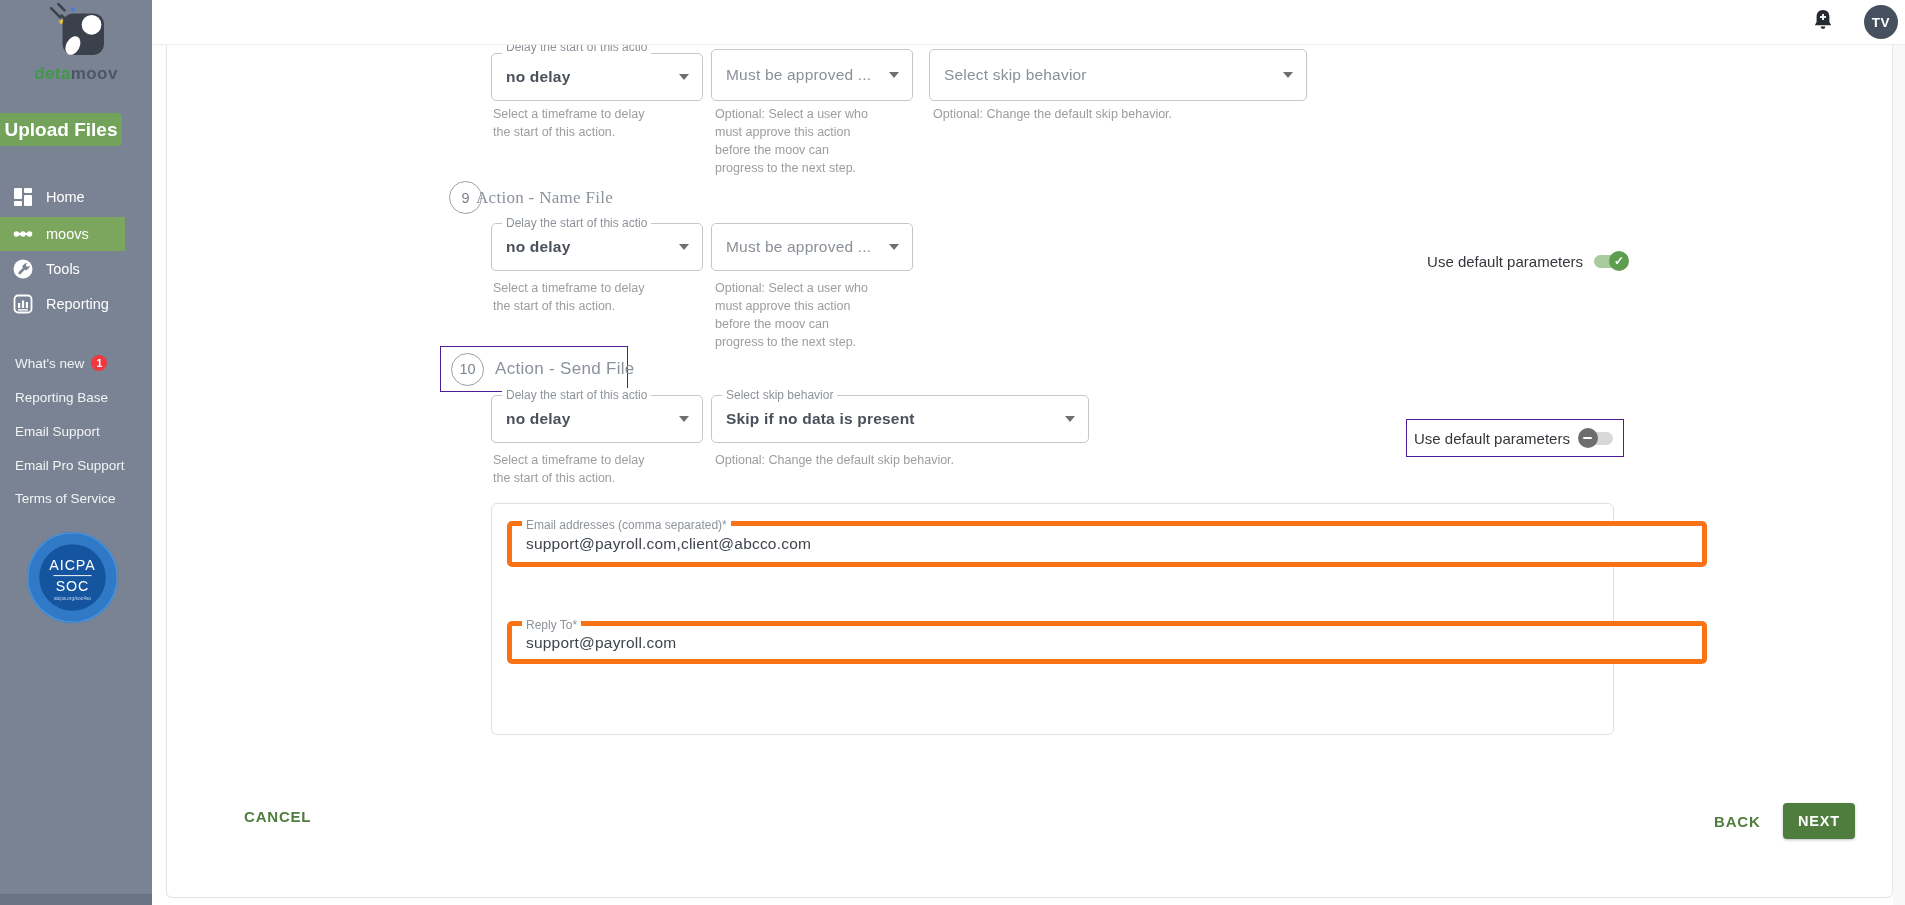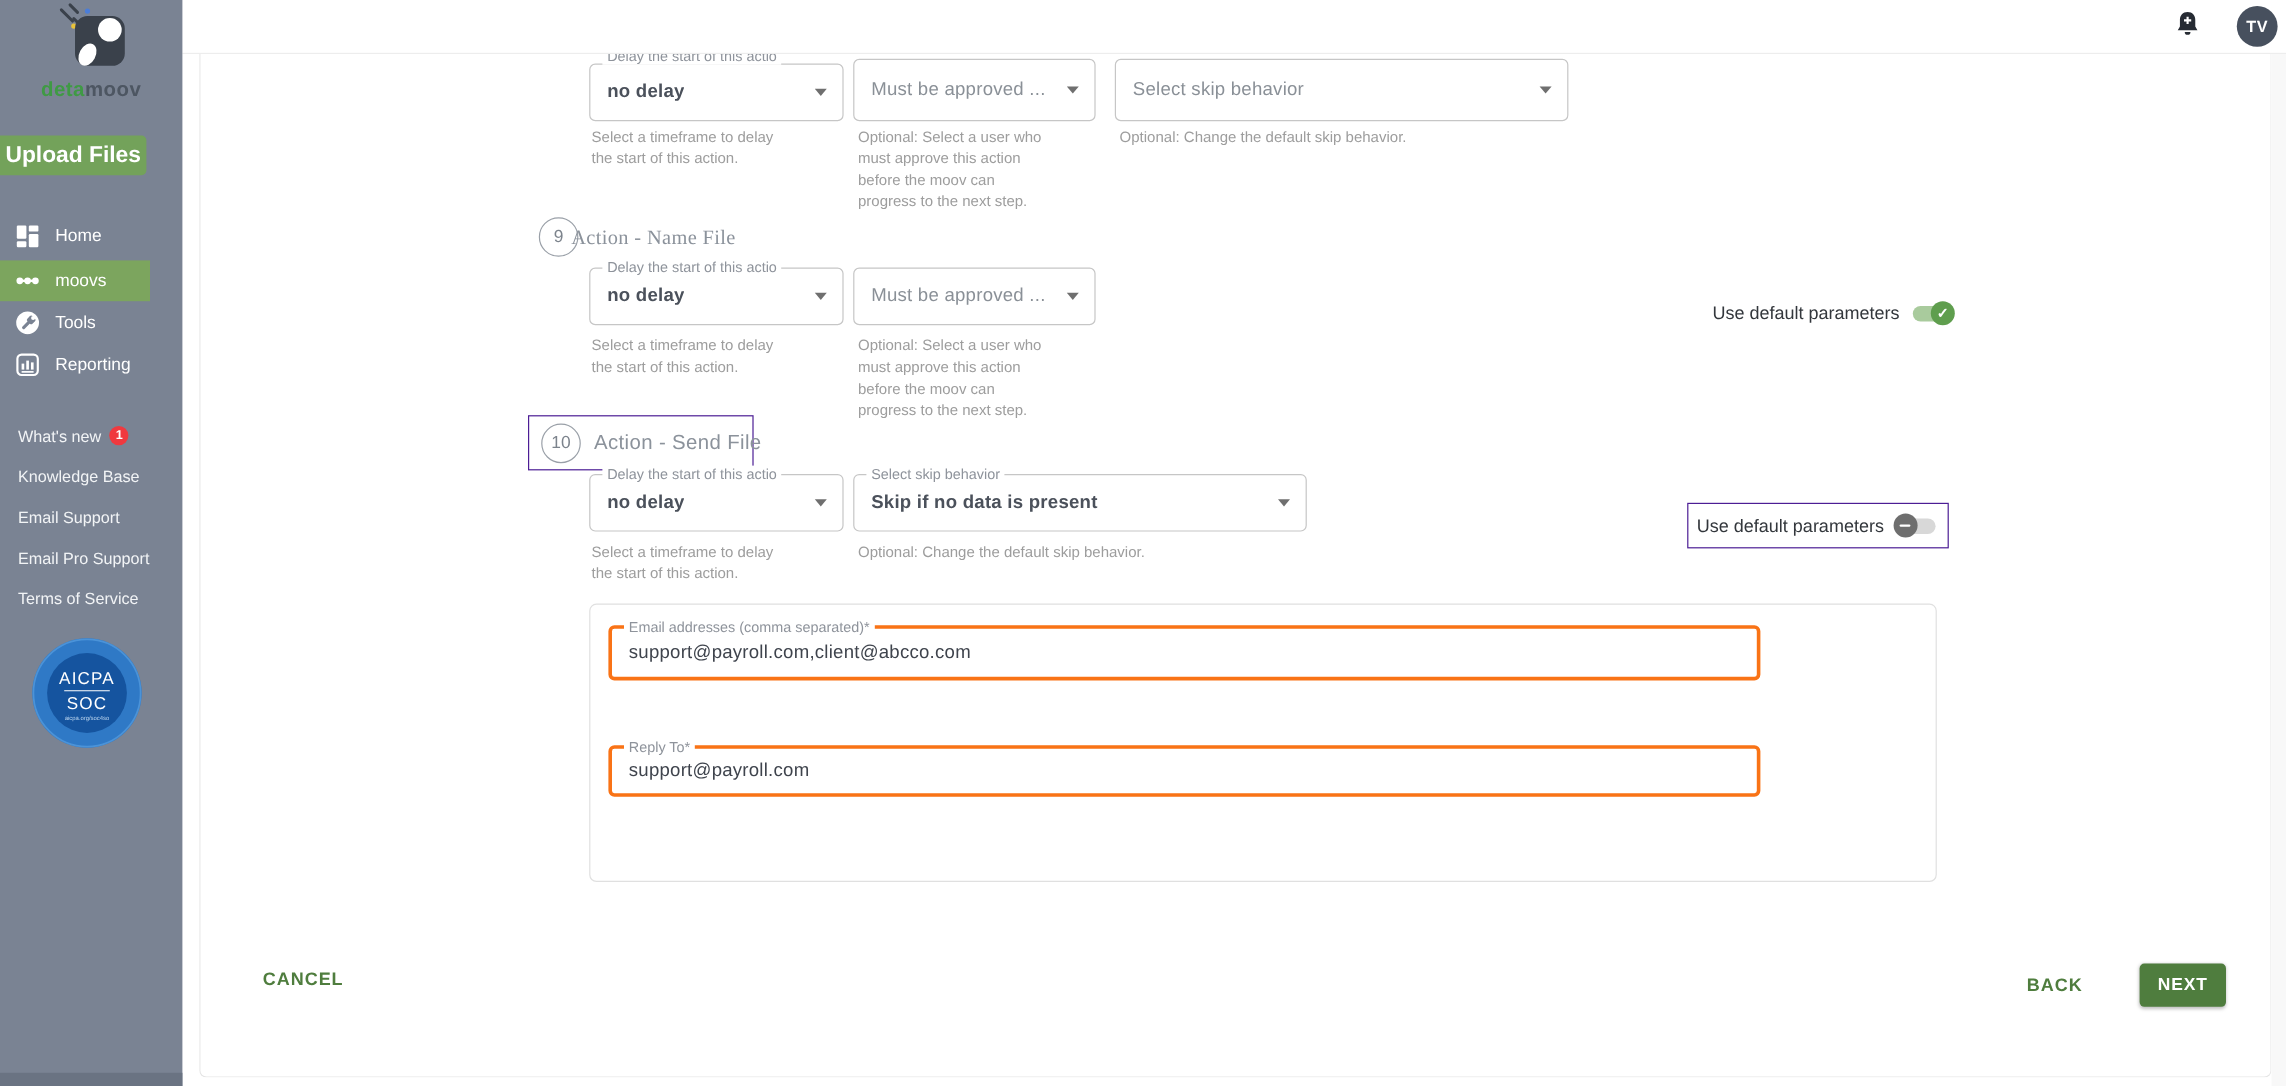--- a/index.html
+++ b/index.html
@@ -63,26 +63,26 @@
   .switch { position:relative; width:38px; height:20px; flex:none; cursor:pointer; }
   .switch .track { position:absolute; left:3px; right:3px; top:3.5px; height:13px; border-radius:6.5px; }
   .switch .thumb { position:absolute; top:0; width:20px; height:20px; border-radius:50%; display:flex; align-items:center; justify-content:center; }
   .switch.on .track { background:#a9cb9d; }
   .switch.on .thumb { right:0; background:#5f9e4e; color:#fff; font-size:12px; font-weight:700; }
   .switch.off .track { background:#d8d8d8; }
   .switch.off .thumb { left:0; background:#6e6e6e; }
   .switch.off .thumb .bar { width:9px; height:2.5px; background:#fff; border-radius:2px; }
 
   .email-panel { position:absolute; left:324px; top:458px; width:1123px; height:232px; border:1px solid #e0e0e0; border-radius:6px; background:#fff; }
-  .txt-field { position:absolute; left:15px; width:960px; border:3px solid #f97316; border-radius:5px; background:#fff; }
+  .txt-field { position:absolute; left:15px; width:1200px; border:5px solid #f97316; border-radius:5px; background:#fff; }
   .txt-field input { width:100%; height:100%; border:none; outline:none; background:transparent; padding:0 14px;
     font-family:"Liberation Sans",sans-serif; font-size:15.5px; color:#3f444d; letter-spacing:.2px; }
 
   .link-btn { position:absolute; background:none; border:none; color:#4f7d3e; font-weight:700; font-size:15px;
-    letter-spacing:.8px; cursor:pointer; font-family:"Liberation Sans",sans-serif; }
+    letter-spacing:.8px; cursor:pointer; font-family:"Liberation Sans",sans-serif;margin-left:25px; }
   .next-btn { position:absolute; left:1616px; top:758px; width:72px; height:36px; background:#4f7d3e; color:#fff; border:none;
     border-radius:4px; font-weight:700; font-size:14.5px; letter-spacing:.8px; cursor:pointer; box-shadow:0 1px 3px rgba(0,0,0,.25);
     font-family:"Liberation Sans",sans-serif; }
 </style>
 </head>
 <body>
 
 <div class="app">
 
   <div class="sidebar">
@@ -154,21 +154,21 @@
         </svg>
       </span>
       <span>Reporting</span>
     </div>
 
     <div class="side-link" style="top:355px;">
       <span>What's new</span>
       <span class="badge-red">1</span>
     </div>
     <div class="side-link" style="top:390px;">
-      <span>Knowledge Base</span>
+      <span>Reporting Base</span>
     </div>
     <div class="side-link" style="top:424px;">
       <span>Email Support</span>
     </div>
     <div class="side-link" style="top:458px;">
       <span>Email Pro Support</span>
     </div>
     <div class="side-link" style="top:491px;">
       <span>Terms of Service</span>
     </div>

